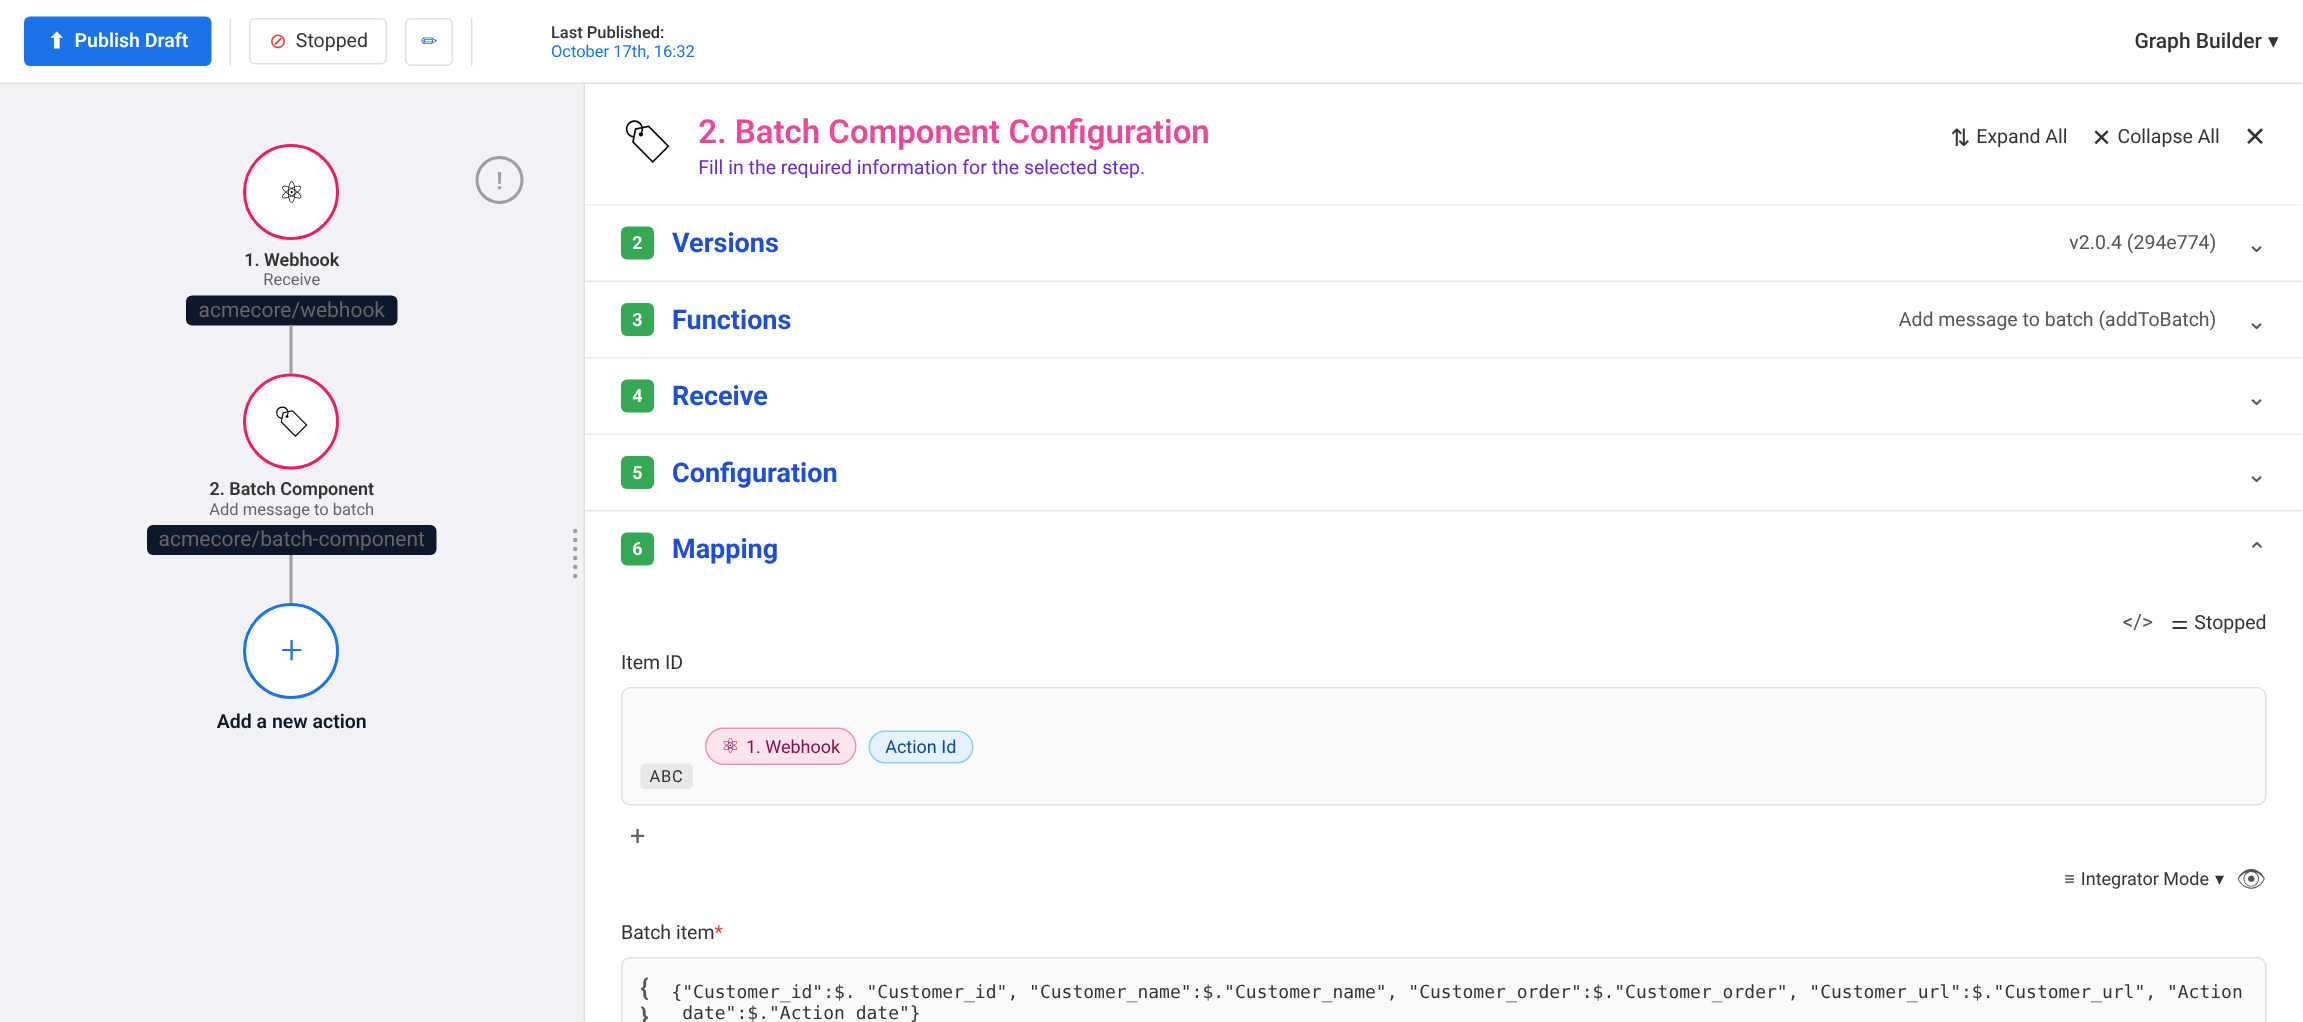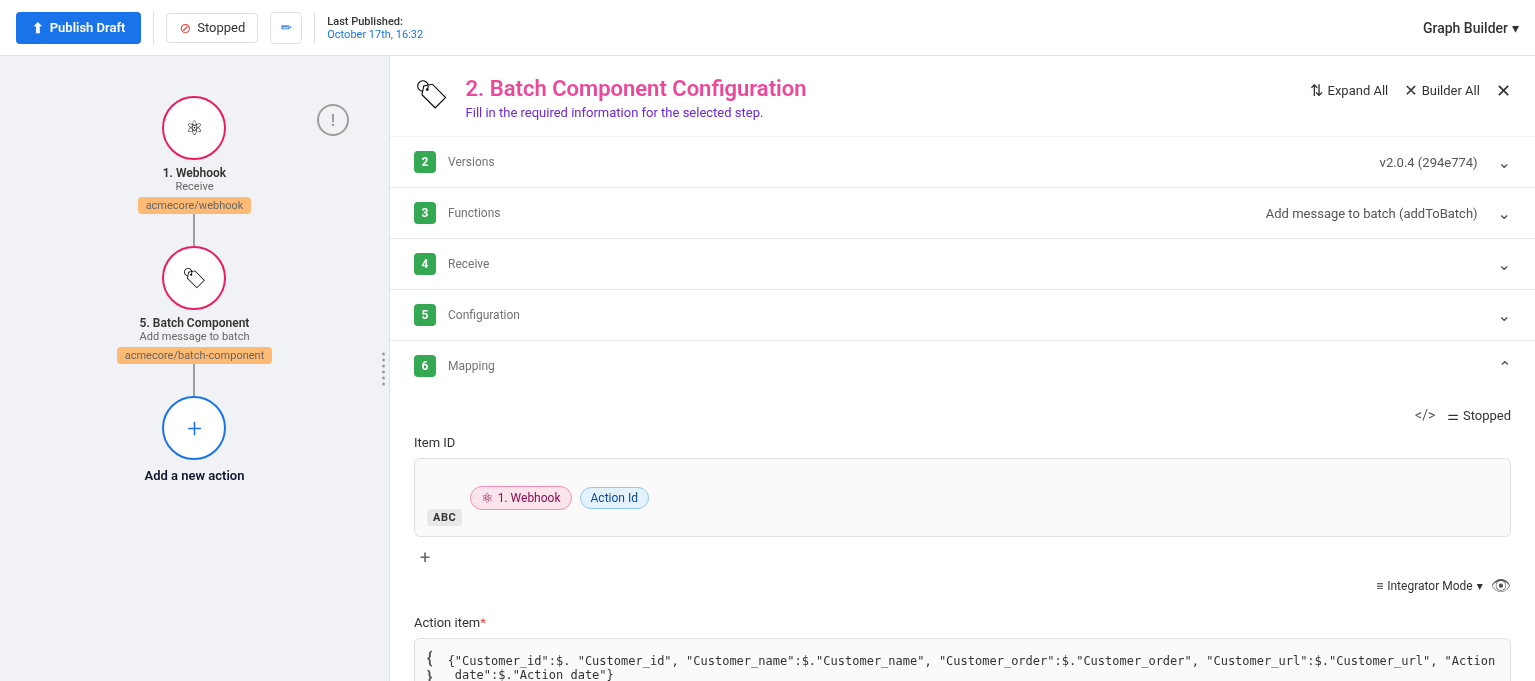--- a/index.html
+++ b/index.html
@@ -21,21 +21,21 @@
       border: 1px solid #e0e0e0; border-radius: 4px; background: #fff;
       cursor: pointer; font-size: 13px; color: #333;
     }
     .stop-icon { color: #ea4335; font-size: 14px; }
     .edit-btn {
       display: flex; align-items: center; justify-content: center;
       width: 32px; height: 32px; border: 1px solid #e0e0e0; border-radius: 4px;
       background: #fff; cursor: pointer; color: #1a73e8;
     }
     .separator { width: 1px; height: 32px; background: #e0e0e0; }
-    .last-published { display: flex; flex-direction: column; font-size: 11px; }
+    .last-published { display: flex; flex-direction: column; font-size: 11px; margin-left: 40px; }
     .last-published .label { color: #333; font-weight: 500; }
     .last-published .date { color: #1a73e8; }
     .topbar-right { margin-left: auto; display: flex; align-items: center; gap: 8px; }
     .graph-builder { font-size: 14px; font-weight: 500; color: #333; cursor: pointer; display: flex; align-items: center; gap: 4px; }
 
     
     .main { display: flex; flex: 1; overflow: hidden; }
 
     
     .canvas {
@@ -49,21 +49,21 @@
       width: 64px; height: 64px; border-radius: 50%; background: #fff;
       border: 2px solid #9e9e9e; display: flex; align-items: center; justify-content: center;
       font-size: 22px; position: relative;
     }
     .node-circle.webhook { border-color: #e91e63; }
     .node-circle.batch { border-color: #e91e63; }
     .node-circle.add-new { border-color: #1a73e8; color: #1a73e8; font-size: 26px; font-weight: 300; cursor: pointer; }
     .node-connector { width: 2px; height: 32px; background: #9e9e9e; }
     .node-label { font-size: 12px; font-weight: 600; color: #333; margin-top: 6px; text-align: center; }
     .node-sublabel { font-size: 11px; color: #666; text-align: right; }
-    .node-path { font-size: 11px; color: #666; background: #fdba74; padding: 2px 8px; border-radius: 4px; margin-top: 4px; }
+    .node-path { font-size: 14px; color: #666; background: #0f172a; padding: 2px 8px; border-radius: 4px; margin-top: 4px; }
     .add-new-label { font-size: 13px; font-weight: 600; color: #0f172a; margin-top: 8px; cursor: pointer; }
 
     
     .drag-handle {
       position: absolute; right: 0; top: 50%; transform: translateY(-50%);
       display: flex; flex-direction: column; gap: 3px; padding: 8px 4px; cursor: ew-resize;
     }
     .drag-dot { width: 3px; height: 3px; background: #9e9e9e; border-radius: 50%; }
 
     
@@ -96,40 +96,40 @@
     
     .section { border-bottom: 1px solid #e8e8e8; }
     .section-header {
       display: flex; align-items: center; padding: 14px 24px; cursor: pointer;
       gap: 12px; min-height: 50px;
     }
     .section-num {
       width: 22px; height: 22px; border-radius: 4px; background: #34a853;
       color: #fff; font-size: 12px; font-weight: 700; display: flex; align-items: center; justify-content: center; flex-shrink: 0;
     }
-    .section-title { font-size: 12px; font-weight: 400; color: #737373; flex: 1; }
+    .section-title { font-size: 18px; font-weight: 700; color: #1d4ed8; flex: 1; }
     .section-value { font-size: 13px; color: #555; }
     .chevron { font-size: 16px; color: #555; margin-left: 8px; }
 
     
     .mapping-content { padding: 16px 24px 20px; }
     .mapping-toolbar { display: flex; justify-content: flex-end; align-items: center; gap: 12px; margin-bottom: 12px; }
     .code-icon { font-size: 14px; color: #555; cursor: pointer; }
     .filters-btn { display: flex; align-items: center; gap: 4px; font-size: 13px; color: #333; cursor: pointer; background: none; border: none; }
 
     .field-block { margin-bottom: 20px; }
     .field-label { font-size: 13px; font-weight: 400; color: #333; margin-bottom: 8px; }
     .field-label .required { color: #ea4335; }
     .field-input-area {
       border: 1px solid #e0e0e0; border-radius: 6px; padding: 10px 12px;
       min-height: 48px; background: #fafafa;
     }
     .field-row { display: flex; align-items: center; gap: 8px; flex-wrap: wrap; }
     .abc-badge {
-      font-size: 11px; font-weight: 700; color: #333; background: #e8e8e8;
+      font-size: 11px; font-weight: 400; color: #333; background: #e8e8e8;
       padding: 2px 6px; border-radius: 3px; letter-spacing: 0.5px; margin-top: 40px;
     }
     .webhook-chip {
       display: flex; align-items: center; gap: 4px; background: #fce4ec;
       border: 1px solid #f48fb1; border-radius: 14px; padding: 3px 10px;
       font-size: 12px; color: #880e4f;
     }
     .webhook-chip-icon { font-size: 14px; }
     .action-chip {
       background: #e3f2fd; border: 1px solid #90caf9; border-radius: 14px;
@@ -202,21 +202,21 @@
         <div class="node-sublabel">Receive</div>
         <div class="node-path">acmecore/webhook</div>
       </div>
 
       <div class="node-connector"></div>
 
       <div class="flow-node">
         <div class="node-circle batch">
           <span style="font-size:20px;">🏷</span>
         </div>
-        <div class="node-label">5. Batch Component</div>
+        <div class="node-label">2. Batch Component</div>
         <div class="node-sublabel">Add message to batch</div>
         <div class="node-path">acmecore/batch-component</div>
       </div>
 
       <div class="node-connector"></div>
 
       <div class="flow-node">
         <div class="node-circle add-new">+</div>
         <div class="add-new-label">Add a new action</div>
       </div>
@@ -240,21 +240,21 @@
         <div class="panel-title">2. Batch Component Configuration</div>
         <div class="panel-subtitle">Fill in the required information for the selected step.</div>
       </div>
       <div class="panel-header-actions">
         <button class="expand-all-btn">
           <span style="font-size:16px;">⇅</span>
           <span>Expand All</span>
         </button>
         <button class="collapse-all-btn">
           <span style="font-size:16px;">✕</span>
-          <span>Builder All</span>
+          <span>Collapse All</span>
         </button>
         <button class="close-btn">✕</button>
       </div>
     </div>
 
     <div class="section">
       <div class="section-header">
         <div class="section-num">2</div>
         <div class="section-title">Versions</div>
         <span class="section-value">v2.0.4 (294e774)</span>
@@ -331,21 +331,21 @@
               <span>≡</span>
               <span>Integrator Mode</span>
               <span>▾</span>
             </button>
             <button class="eye-btn">👁</button>
           </div>
         </div>
 
         <div class="field-block">
           <div class="field-label">
-            <span>Action item</span><span class="required">*</span>
+            <span>Batch item</span><span class="required">*</span>
           </div>
           <div class="json-field-area">
             <span class="json-brace">{ }</span>
             <span class="json-content">{"Customer_id":$. "Customer_id", "Customer_name":$."Customer_name", "Customer_order":$."Customer_order", "Customer_url":$."Customer_url", "Action_date":$."Action_date"}</span>
           </div>
           <div class="add-row">
             <button class="add-row-btn">+</button>
           </div>
 
         </div>

